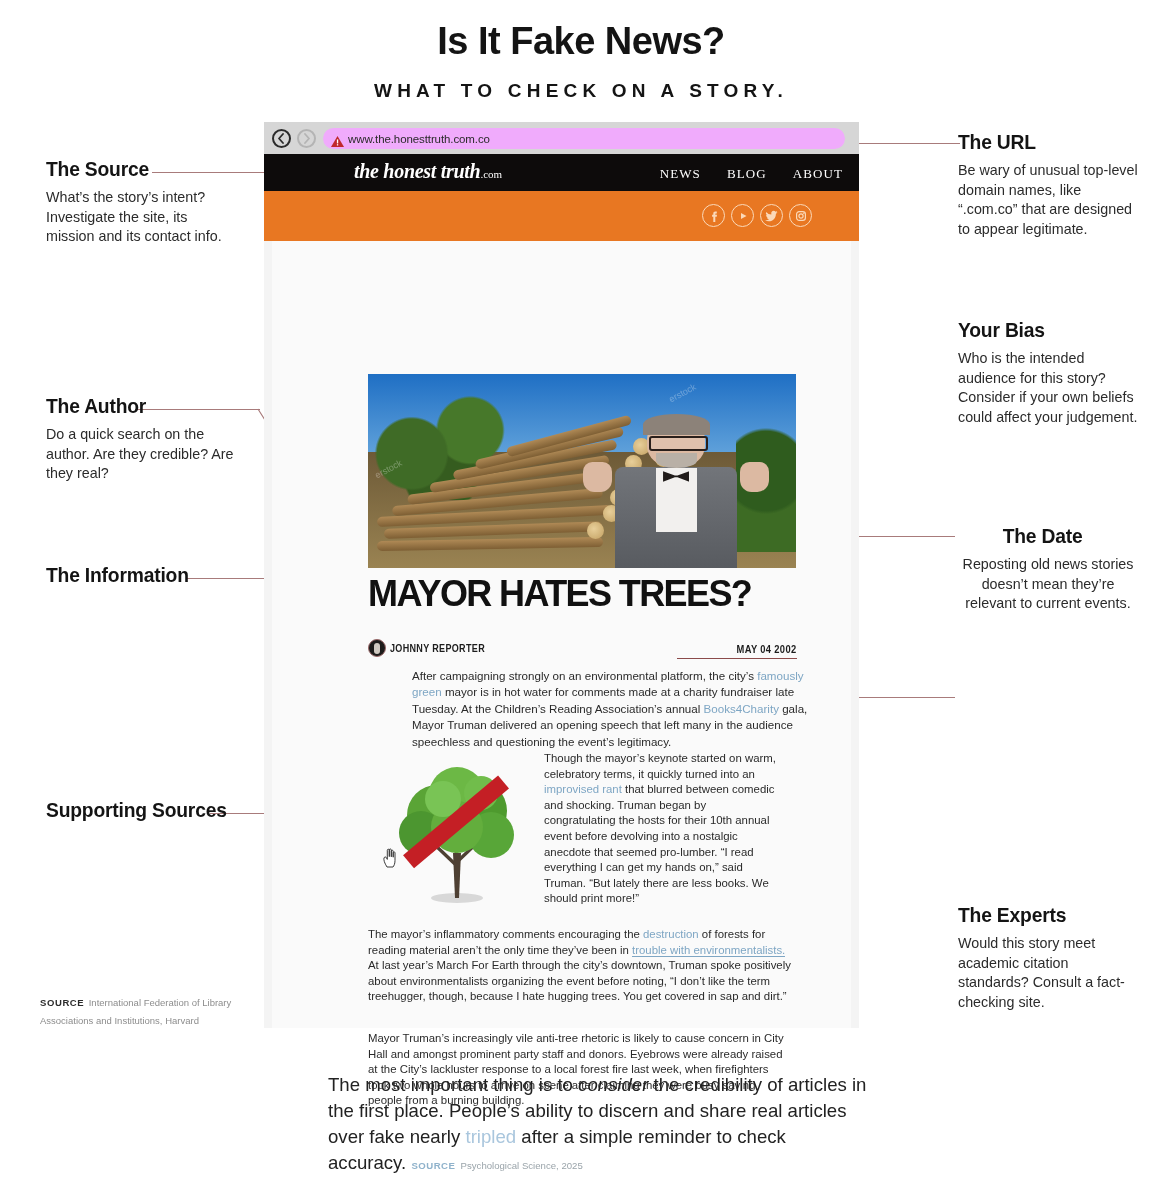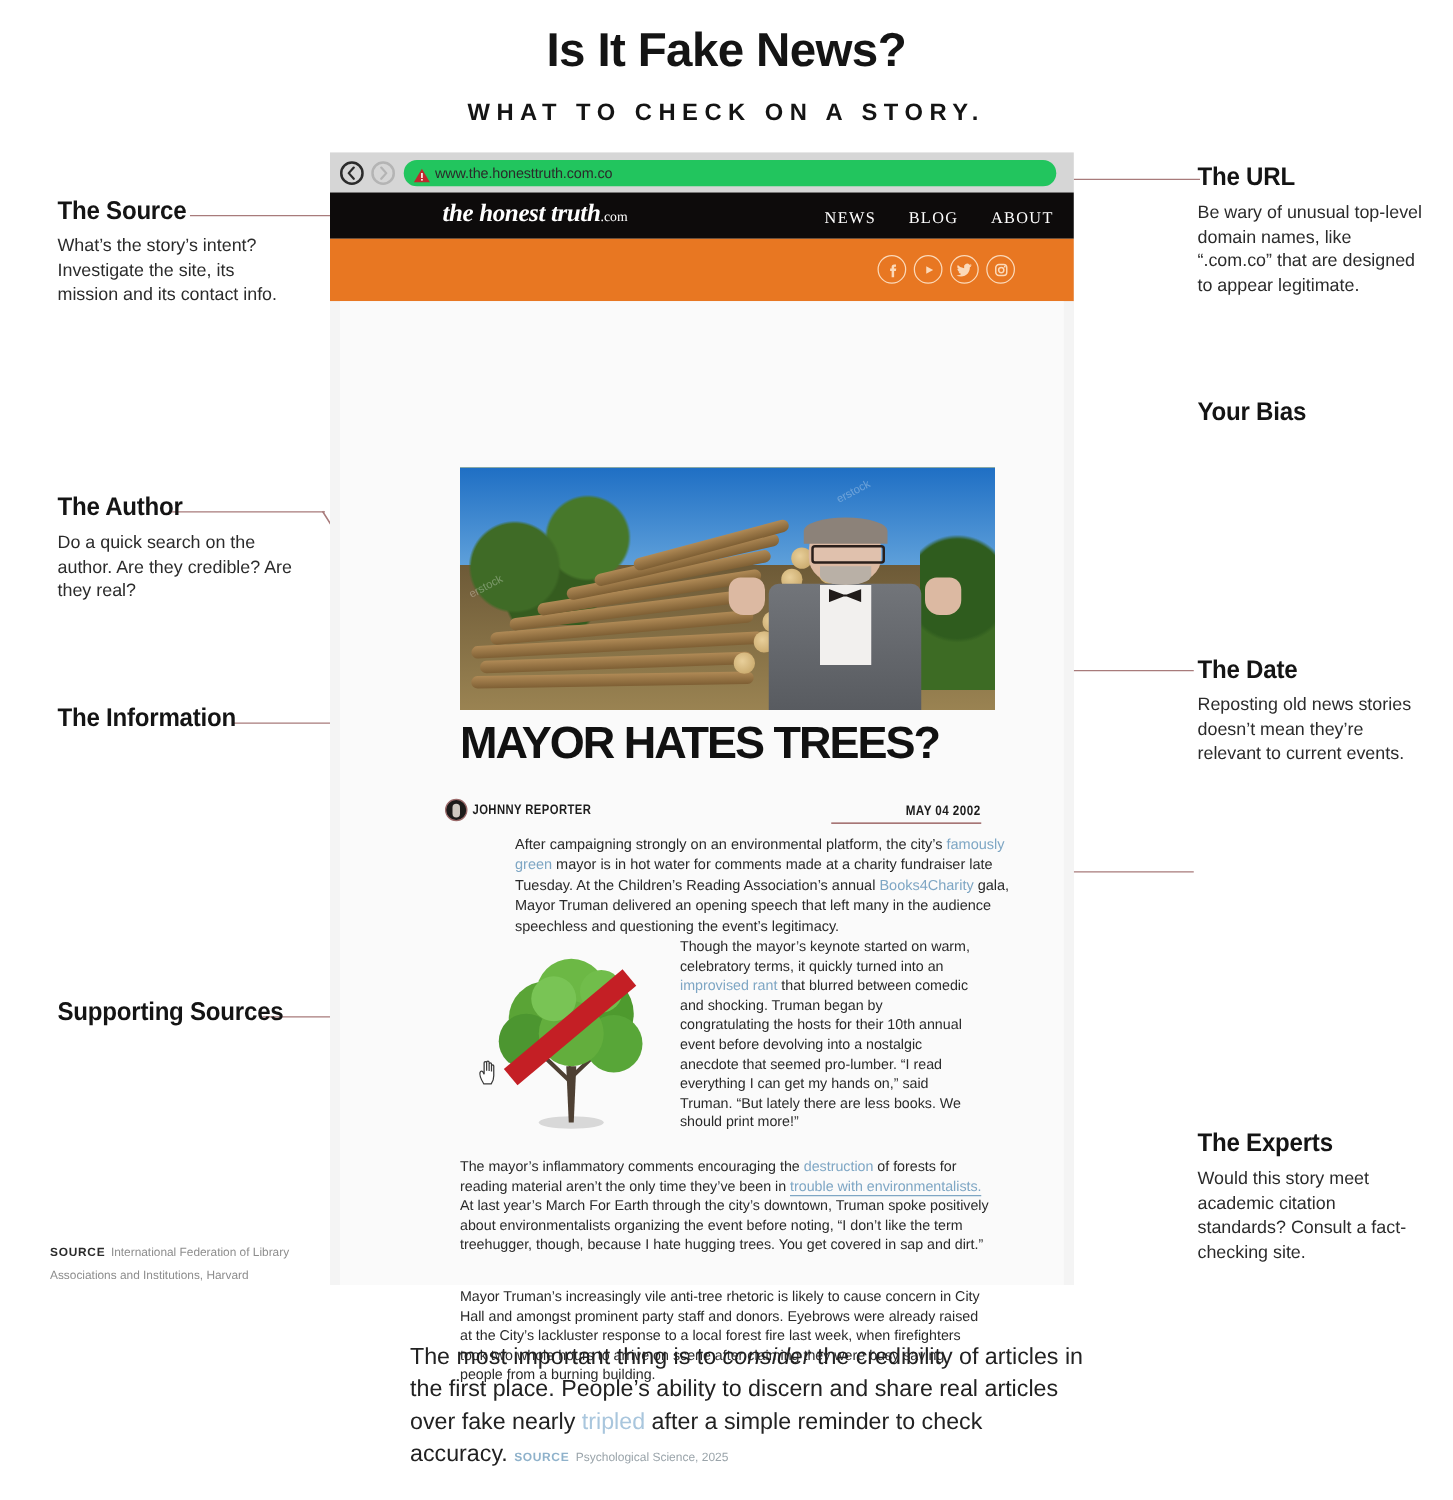--- a/index.html
+++ b/index.html
@@ -27,21 +27,21 @@
   .chrome{position:absolute;left:0;top:0;width:595px;height:32px;background:#d6d6d6;}
   .nav-back,.nav-fwd{
     position:absolute;top:7px;width:19px;height:19px;border-radius:50%;
     border:2px solid #2b2b2b;box-sizing:border-box;
   }
   .nav-back{left:8px;}
   .nav-fwd{left:33px;border-color:#b4b4b4;}
   .nav-back svg,.nav-fwd svg{position:absolute;left:2px;top:2px;}
   .urlbar{
     position:absolute;left:59px;top:6px;width:522px;height:21px;
-    background:#22c55e;border-radius:11px;
+    background:#f0abfc;border-radius:11px;
     display:flex;align-items:center;padding-left:8px;box-sizing:border-box;
   }
   .warn-tri{width:13px;height:11px;flex:0 0 auto;margin-right:4px;position:relative;top:0px;}
   .url-text{font-size:11.5px;color:#2a2a2a;letter-spacing:-0.1px;white-space:nowrap;}
 
   
   .sitebar{position:absolute;left:0;top:32px;width:595px;height:37px;background:#0d0b0b;}
   .logo{
     position:absolute;left:90px;top:6px;
     font-family:"Liberation Serif","DejaVu Serif",serif;
@@ -101,21 +101,21 @@
   .wm{position:absolute;color:rgba(255,255,255,.3);font-size:9px;transform:rotate(-28deg);}
 
   
   .headline{
     position:absolute;left:104px;top:335px;width:440px;
     font-size:36px;font-weight:bold;letter-spacing:-1.6px;color:#111;line-height:1;
     font-family:"Liberation Sans","DejaVu Sans",sans-serif;
   }
 
   
-  .byline{position:absolute;left:92px;top:398px;width:428px;height:22px;}
+  .byline{position:absolute;left:104px;top:398px;width:428px;height:22px;}
   .avatar{position:absolute;left:0;top:0;width:18px;height:18px;border-radius:50%;
     background:#1d1b1a;border:1.4px solid #9b6a6a;box-sizing:border-box;}
   .avatar i{position:absolute;left:5px;top:3px;width:6px;height:11px;border-radius:3px;background:#cfc8c0;}
   .author{position:absolute;left:22px;top:3px;font-size:11px;font-weight:bold;
     letter-spacing:0.4px;color:#1c1c1c;transform:scaleX(.82);transform-origin:left center;}
   .datewrap{position:absolute;right:0;top:0;text-align:right;}
   .date{font-size:11px;font-weight:bold;letter-spacing:0.4px;color:#1c1c1c;
     transform:scaleX(.85);transform-origin:right center;display:inline-block;}
   .dateline{position:absolute;right:-1px;top:19px;width:120px;height:1.2px;background:#8b4a4a;}
 
@@ -373,23 +373,24 @@
     <span class="val">International Federation of Library Associations and Institutions, Harvard</span>
   </div>
 
   <div class="anno" style="left:958px;top:130px;width:180px;">
     <h3>The URL</h3>
     <p>Be wary of unusual top-level domain names, like “.com.co” that are designed to appear legitimate.</p>
   </div>
 
   <div class="anno" style="left:958px;top:318px;width:180px;">
     <h3>Your Bias</h3>
-  </div>
-
-  <div class="anno" style="left:958px;top:524px;width:180px;">
+    <p>Who is the intended audience for this story? Consider if your own beliefs could affect your judgement.</p>
+  </div>
+
+  <div class="anno" style="left:958px;top:524px;width:180px;text-align:center;">
     <h3>The Date</h3>
     <p>Reposting old news stories doesn’t mean they’re relevant to current events.</p>
   </div>
 
 
   <div class="anno" style="left:958px;top:903px;width:180px;">
     <h3>The Experts</h3>
     <p>Would this story meet academic citation standards? Consult a fact-checking site.</p>
   </div>
 

